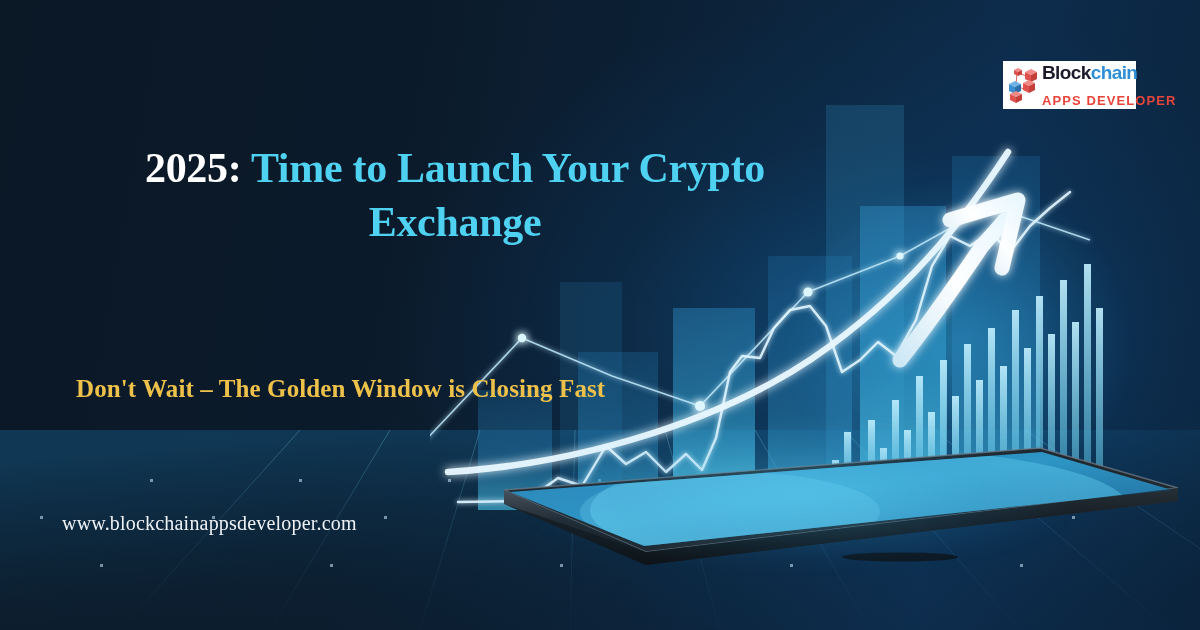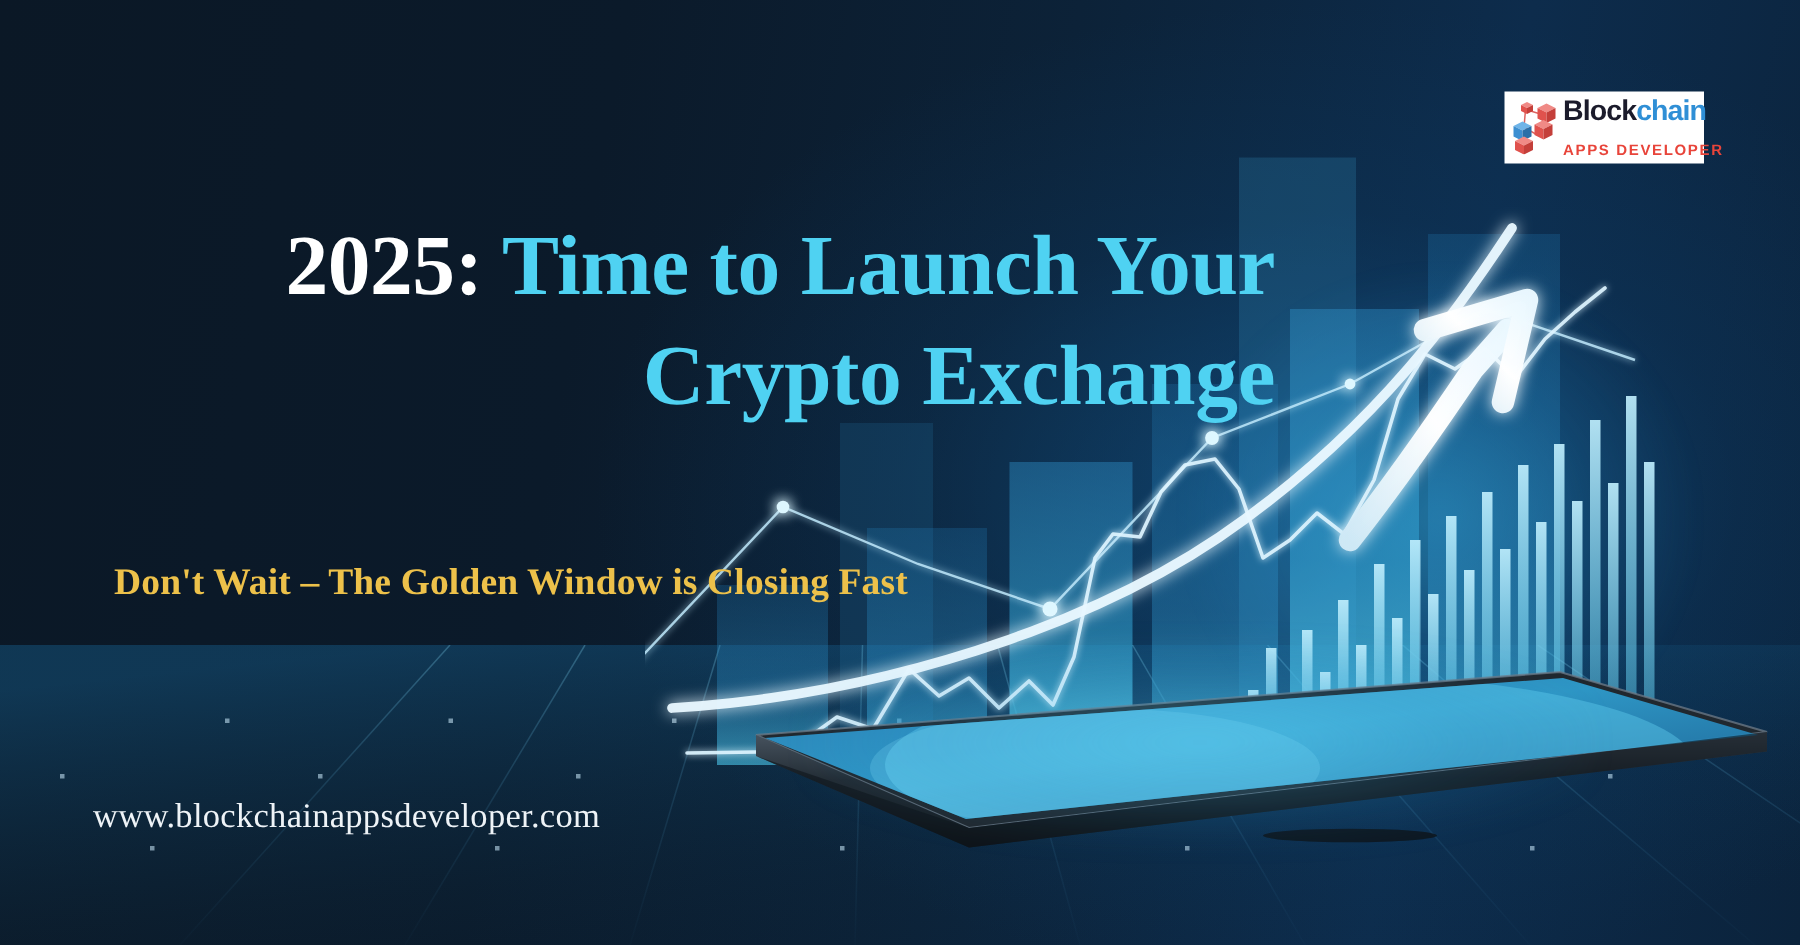--- a/index.html
+++ b/index.html
@@ -45,42 +45,42 @@
     filter:blur(10px);
     pointer-events:none;
   }
 
   
   .copy { position:absolute; left:0; top:0; width:900px; }
 
   .headline {
     position:absolute; left:60px; top:142px;
     width:790px;
-    font-size:57px;
+    font-size:42px;
     font-weight:700;
     line-height:1.28;
     letter-spacing:-0.3px;
-    text-align:right;
+    text-align:center;
     text-indent:0;
   }
   .headline .h-year { color:#ffffff; }
   .headline .h-rest { color:#4fd2f2; }
 
   .subhead {
     position:absolute; left:76px; top:375px;
     font-size:25px;
     font-weight:700;
     color:#edc14a;
     letter-spacing:0.1px;
     white-space:nowrap;
   }
 
   .url {
-    position:absolute; left:62px; top:531px;
-    font-size:23px;
+    position:absolute; left:62px; top:512px;
+    font-size:20px;
     color:#eef3f7;
     letter-spacing:0.2px;
     white-space:nowrap;
   }
 
   
   .logo-box {
     position:absolute;
     left:1003px; top:61px;
     width:133px; height:48px;
@@ -93,21 +93,21 @@
   .logo-mark svg { display:block; width:30px; height:36px; }
   .logo-words { display:flex; flex-direction:column; justify-content:center; line-height:1; }
   .logo-top {
     font-family:"Liberation Sans", sans-serif;
     font-size:19px; font-weight:700; letter-spacing:-0.6px; white-space:nowrap;
   }
   .logo-top .lw-a { color:#1b1b2b; }
   .logo-top .lw-b { color:#2f8fd6; }
   .logo-sub {
     font-family:"Liberation Sans", sans-serif;
-    font-size:10px; font-weight:700; letter-spacing:1.1px;
+    font-size:13px; font-weight:700; letter-spacing:1.1px;
     color:#e8443a; margin-top:12px; white-space:nowrap;
   }
 </style>
 </head>
 <body>
 
 <div class="banner">
 
   <div class="floor">
     <svg viewBox="0 0 1200 200" preserveAspectRatio="none" aria-hidden="true">

